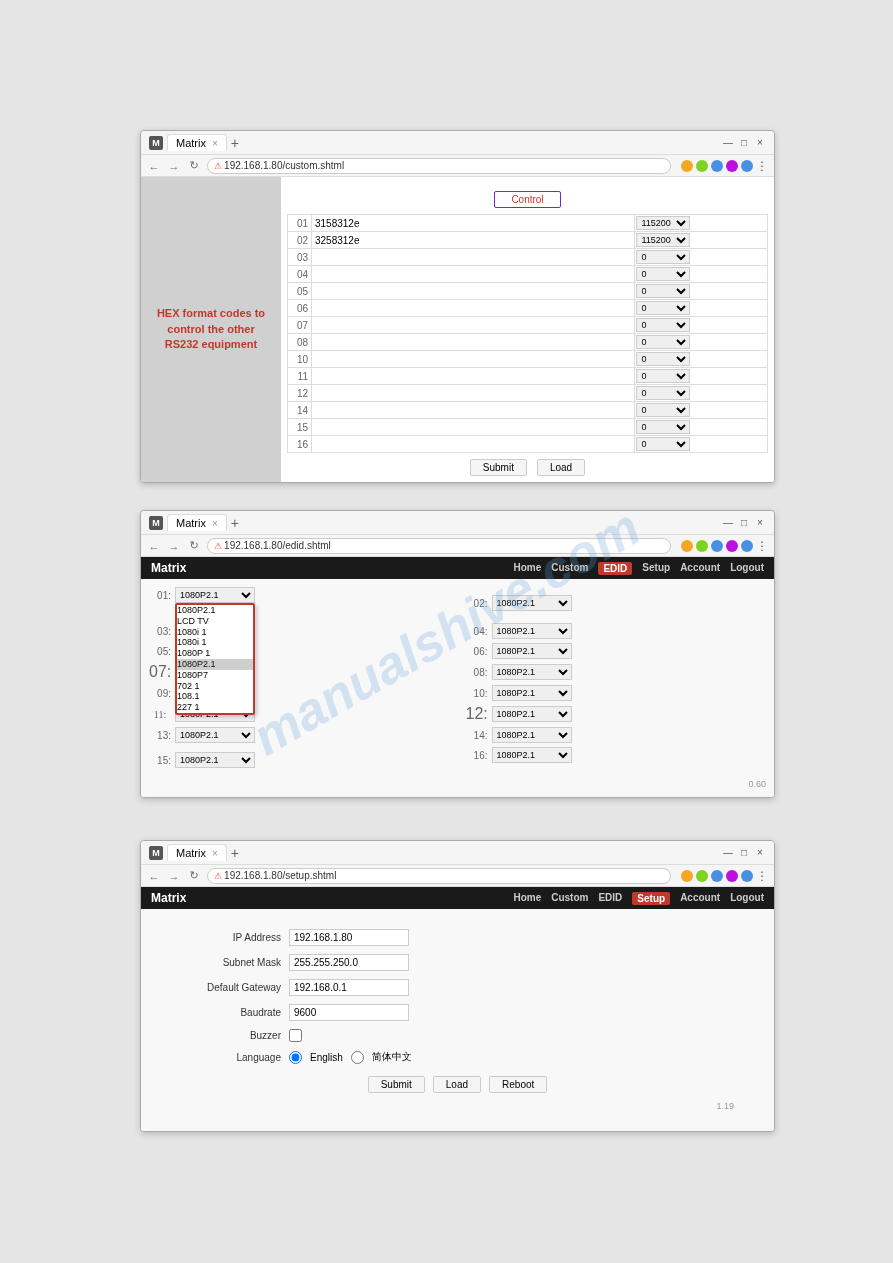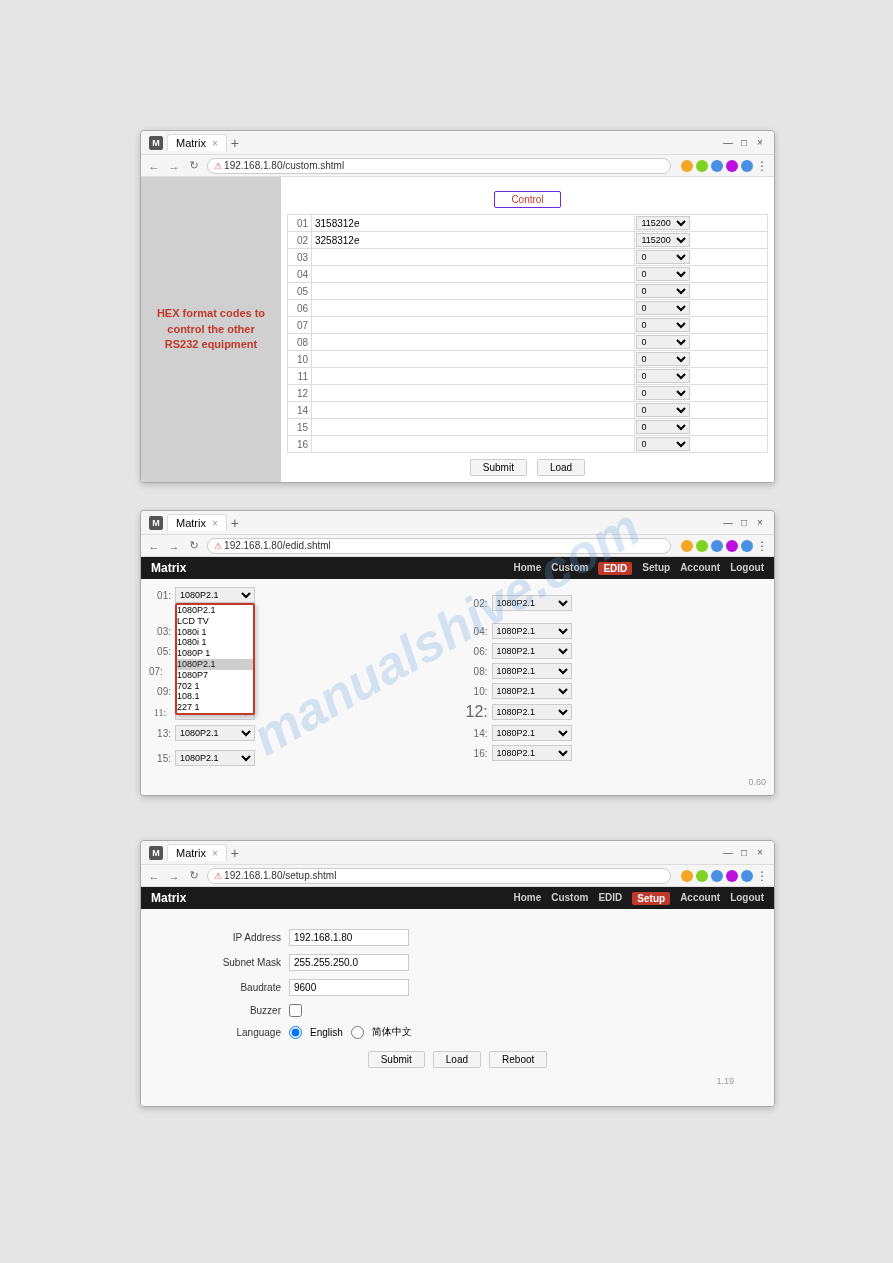--- a/index.html
+++ b/index.html
@@ -667,21 +667,21 @@
             </div>
             <div style="display: flex; align-items: center; gap: 4px; margin-bottom: 2px; position: relative;">
               <span style="width: 22px; color: rgb(102, 102, 102); text-align: right; font-size: 10px;">05:</span>
               <select style="width: 80px; font-size: 9px; border: 1px solid rgb(204, 204, 204); height: 16px;"><option>1080P2.1</option></select>
             </div>
             <div style="display: flex; align-items: center; gap: 4px; margin-bottom: 2px; position: relative;">
               <span style="width: 22px; color: rgb(102, 102, 102); text-align: right; font-size: 10px;">06:</span>
               <select style="width: 80px; font-size: 9px; border: 1px solid rgb(204, 204, 204); height: 16px;"><option>1080P2.1</option></select>
             </div>
             <div style="display: flex; align-items: center; gap: 4px; margin-bottom: 2px; position: relative;">
-              <span style="width: 22px; color: rgb(102, 102, 102); text-align: left; font-size: 10px;">07:</span>
+              <span style="width: 22px; color: rgb(102, 102, 102); text-align: center; font-size: 16px;">07:</span>
               <select style="width: 80px; font-size: 9px; border: 1px solid rgb(204, 204, 204); height: 16px;"><option>1080P2.1</option></select>
             </div>
             <div style="display: flex; align-items: center; gap: 4px; margin-bottom: 2px; position: relative;">
               <span style="width: 22px; color: rgb(102, 102, 102); text-align: right; font-size: 10px;">08:</span>
               <select style="width: 80px; font-size: 9px; border: 1px solid rgb(204, 204, 204); height: 16px;"><option>1080P2.1</option></select>
             </div>
             <div style="display: flex; align-items: center; gap: 4px; margin-bottom: 2px; position: relative;">
               <span style="width: 22px; color: rgb(102, 102, 102); text-align: right; font-size: 10px;">09:</span>
               <select style="width: 80px; font-size: 9px; border: 1px solid rgb(204, 204, 204); height: 16px;"><option>1080P2.1</option></select>
             </div>
@@ -768,20 +768,24 @@
     <div class="s3-content">
       <div class="s3-form-row">
         <div class="s3-label">IP Address</div>
         <input class="s3-input" type="text" value="192.168.1.80" style="">
       </div>
       <div class="s3-form-row">
         <div class="s3-label">Subnet Mask</div>
         <input class="s3-input" type="text" value="255.255.250.0" style="">
       </div>
       <div class="s3-form-row">
+        <div class="s3-label">Default Gateway</div>
+        <input class="s3-input" type="text" value="192.168.0.1" style="">
+      </div>
+      <div class="s3-form-row">
         <div class="s3-label">Baudrate</div>
         <input class="s3-input" type="text" value="9600" style="">
       </div>
       <div class="s3-form-row">
         <div class="s3-label">Buzzer</div>
         <input type="checkbox" style="">
       </div>
       <div class="s3-form-row">
         <div class="s3-label">Language</div>
         <div class="s3-radio-group">

